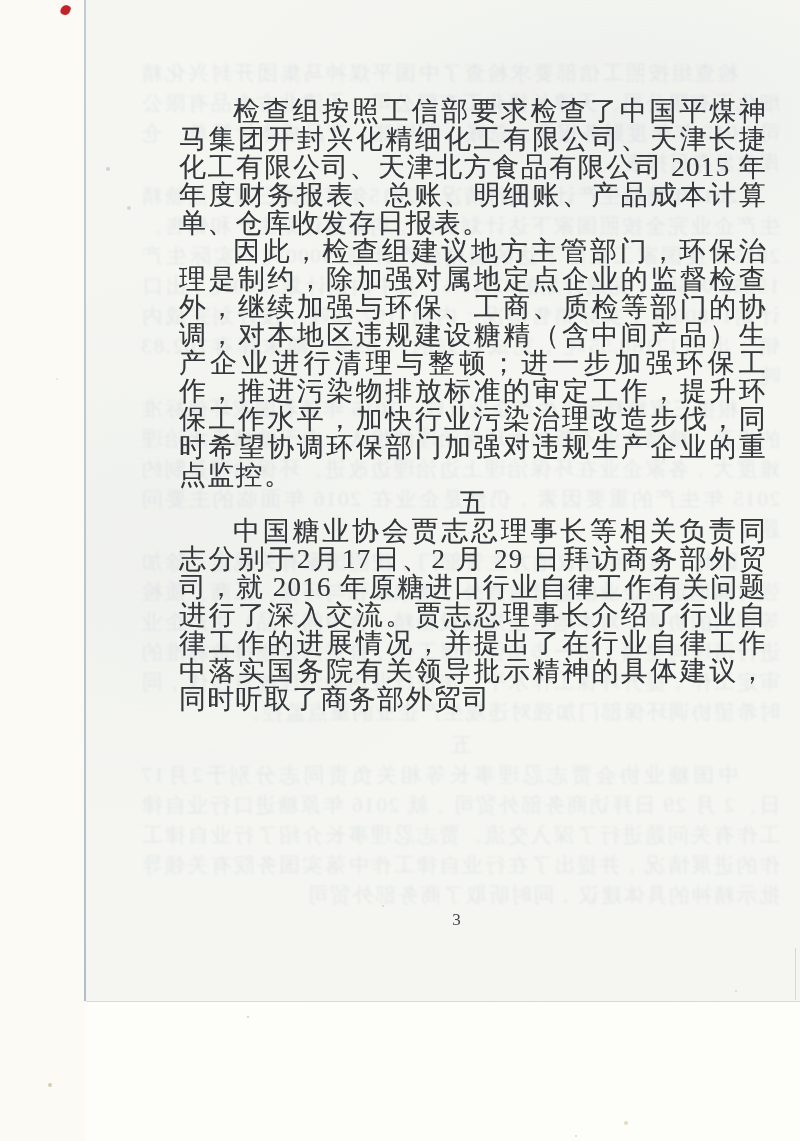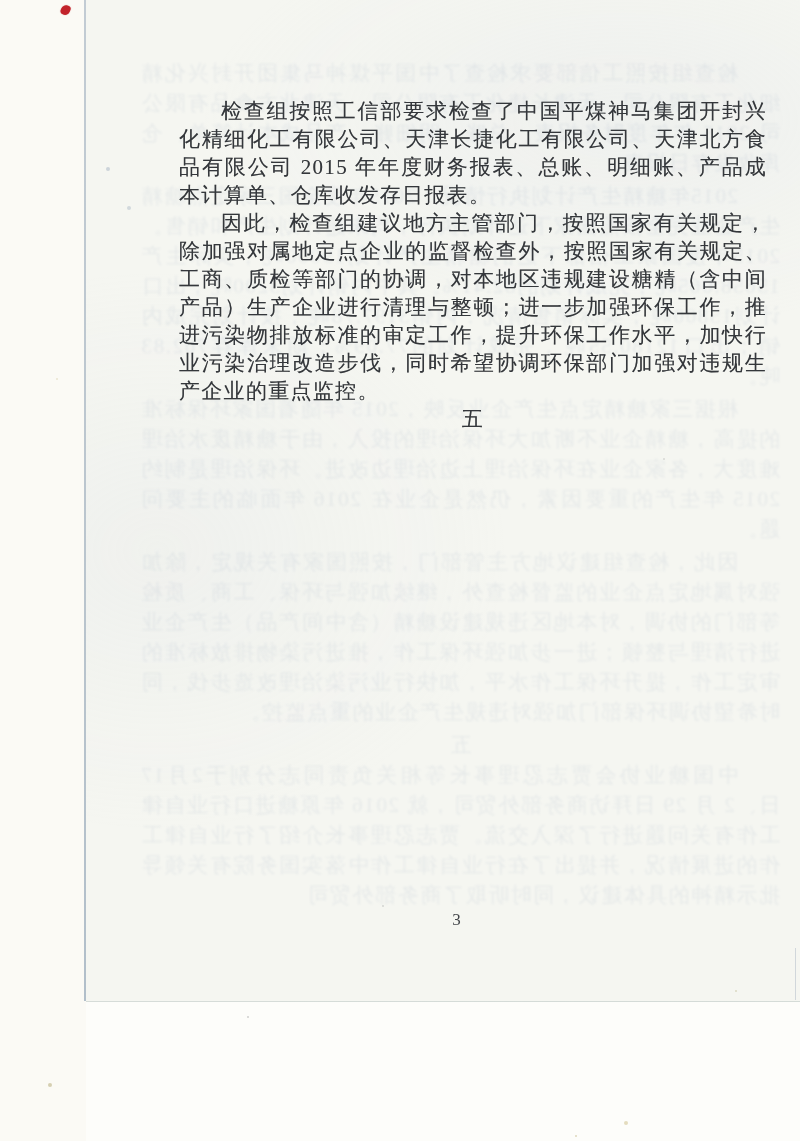--- a/index.html
+++ b/index.html
@@ -67,21 +67,21 @@
     text-align: justify;
     pointer-events: none;
   }
   .ghost p { margin: 0 0 3px; text-indent: 2em; }
   .ghost .heading { text-align: center; text-indent: 0; }
 
   
   .article {
     position: absolute; left: 179px; top: 97px;
     width: 588px;
-    font-size: 21px; line-height: 28px;
+    font-size: 27px; line-height: 28px;
     letter-spacing: 1.3px;
     color: #34373b;
     text-align: justify;
     text-shadow: 0 0 0.4px rgba(20,22,26,0.35);
   }
   .article p { margin: 0; text-indent: 2em; }
   .article .heading { text-align: center; text-indent: 0; }
 
   .page-number {
     position: absolute; left: 179px; top: 910px;
@@ -123,17 +123,18 @@
     <p>检查组按照工信部要求检查了中国平煤神马集团开封兴化精细化工有限公司、天津长捷化工有限公司、天津北方食品有限公司 2015 年年度财务报表、总账、明细账、产品成本计算单、仓库收发存日报表。</p>
     <p>2015年糖精生产计划执行情况：2015年度全国三家定点糖精生产企业完全按照国家下达计划执行，均未超计划生产和销售。2015年度国家工信部下达的糖精生产计划19000吨，实际生产15658.065吨，完成计划的82.41%。其中内销计划3200吨，出口计划15800吨；实际销售情况：内销3197.78吨，按计划完成内销；出口12180.55吨，完成计划的77.09%；期末库存702.83吨。</p>
     <p>根据三家糖精定点生产企业反映，2015 年随着国家环保标准的提高，糖精企业不断加大环保治理的投入，由于糖精废水治理难度大，各家企业在环保治理上边治理边改进。环保治理是制约 2015 年生产的重要因素，仍然是企业在 2016 年面临的主要问题。</p>
     <p>因此，检查组建议地方主管部门，按照国家有关规定，除加强对属地定点企业的监督检查外，继续加强与环保、工商、质检等部门的协调，对本地区违规建设糖精（含中间产品）生产企业进行清理与整顿；进一步加强环保工作，推进污染物排放标准的审定工作，提升环保工作水平，加快行业污染治理改造步伐，同时希望协调环保部门加强对违规生产企业的重点监控。</p>
     <div class="heading">五</div>
     <p>中国糖业协会贾志忍理事长等相关负责同志分别于2月17日、2 月 29 日拜访商务部外贸司，就 2016 年原糖进口行业自律工作有关问题进行了深入交流。贾志忍理事长介绍了行业自律工作的进展情况，并提出了在行业自律工作中落实国务院有关领导批示精神的具体建议，同时听取了商务部外贸司</p>
   </div>
 
 <div class="article">
     <p>检查组按照工信部要求检查了中国平煤神马集团开封兴化精细化工有限公司、天津长捷化工有限公司、天津北方食品有限公司 2015 年年度财务报表、总账、明细账、产品成本计算单、仓库收发存日报表。</p>
-    <p>因此，检查组建议地方主管部门，按照国家有关规定，除加强对属地定点企业的监督检查外，按照国家有关规定、工商、质检等部门的协调，对本地区违规建设糖精（含中间产品）生产企业进行清理与整顿；进一步加强环保工作，推进污染物排放标准的审定工作，提升环保工作水平，加快行业污染治理改造步伐，同时希望协调环保部门加强对违规生产企业的重点监控。</p>
+    <p>因此，检查组建议地方主管部门，环保治理是制约，除加强对属地定点企业的监督检查外，继续加强与环保、工商、质检等部门的协调，对本地区违规建设糖精（含中间产品）生产企业进行清理与整顿；进一步加强环保工作，推进污染物排放标准的审定工作，提升环保工作水平，加快行业污染治理改造步伐，同时希望协调环保部门加强对违规生产企业的重点监控。</p>
     <div class="heading">五</div>
+    <p>中国糖业协会贾志忍理事长等相关负责同志分别于2月17日、2 月 29 日拜访商务部外贸司，就 2016 年原糖进口行业自律工作有关问题进行了深入交流。贾志忍理事长介绍了行业自律工作的进展情况，并提出了在行业自律工作中落实国务院有关领导批示精神的具体建议，同时听取了商务部外贸司</p>
   </div>
 
 <div class="page-number">3</div>
 
 </body></html>

